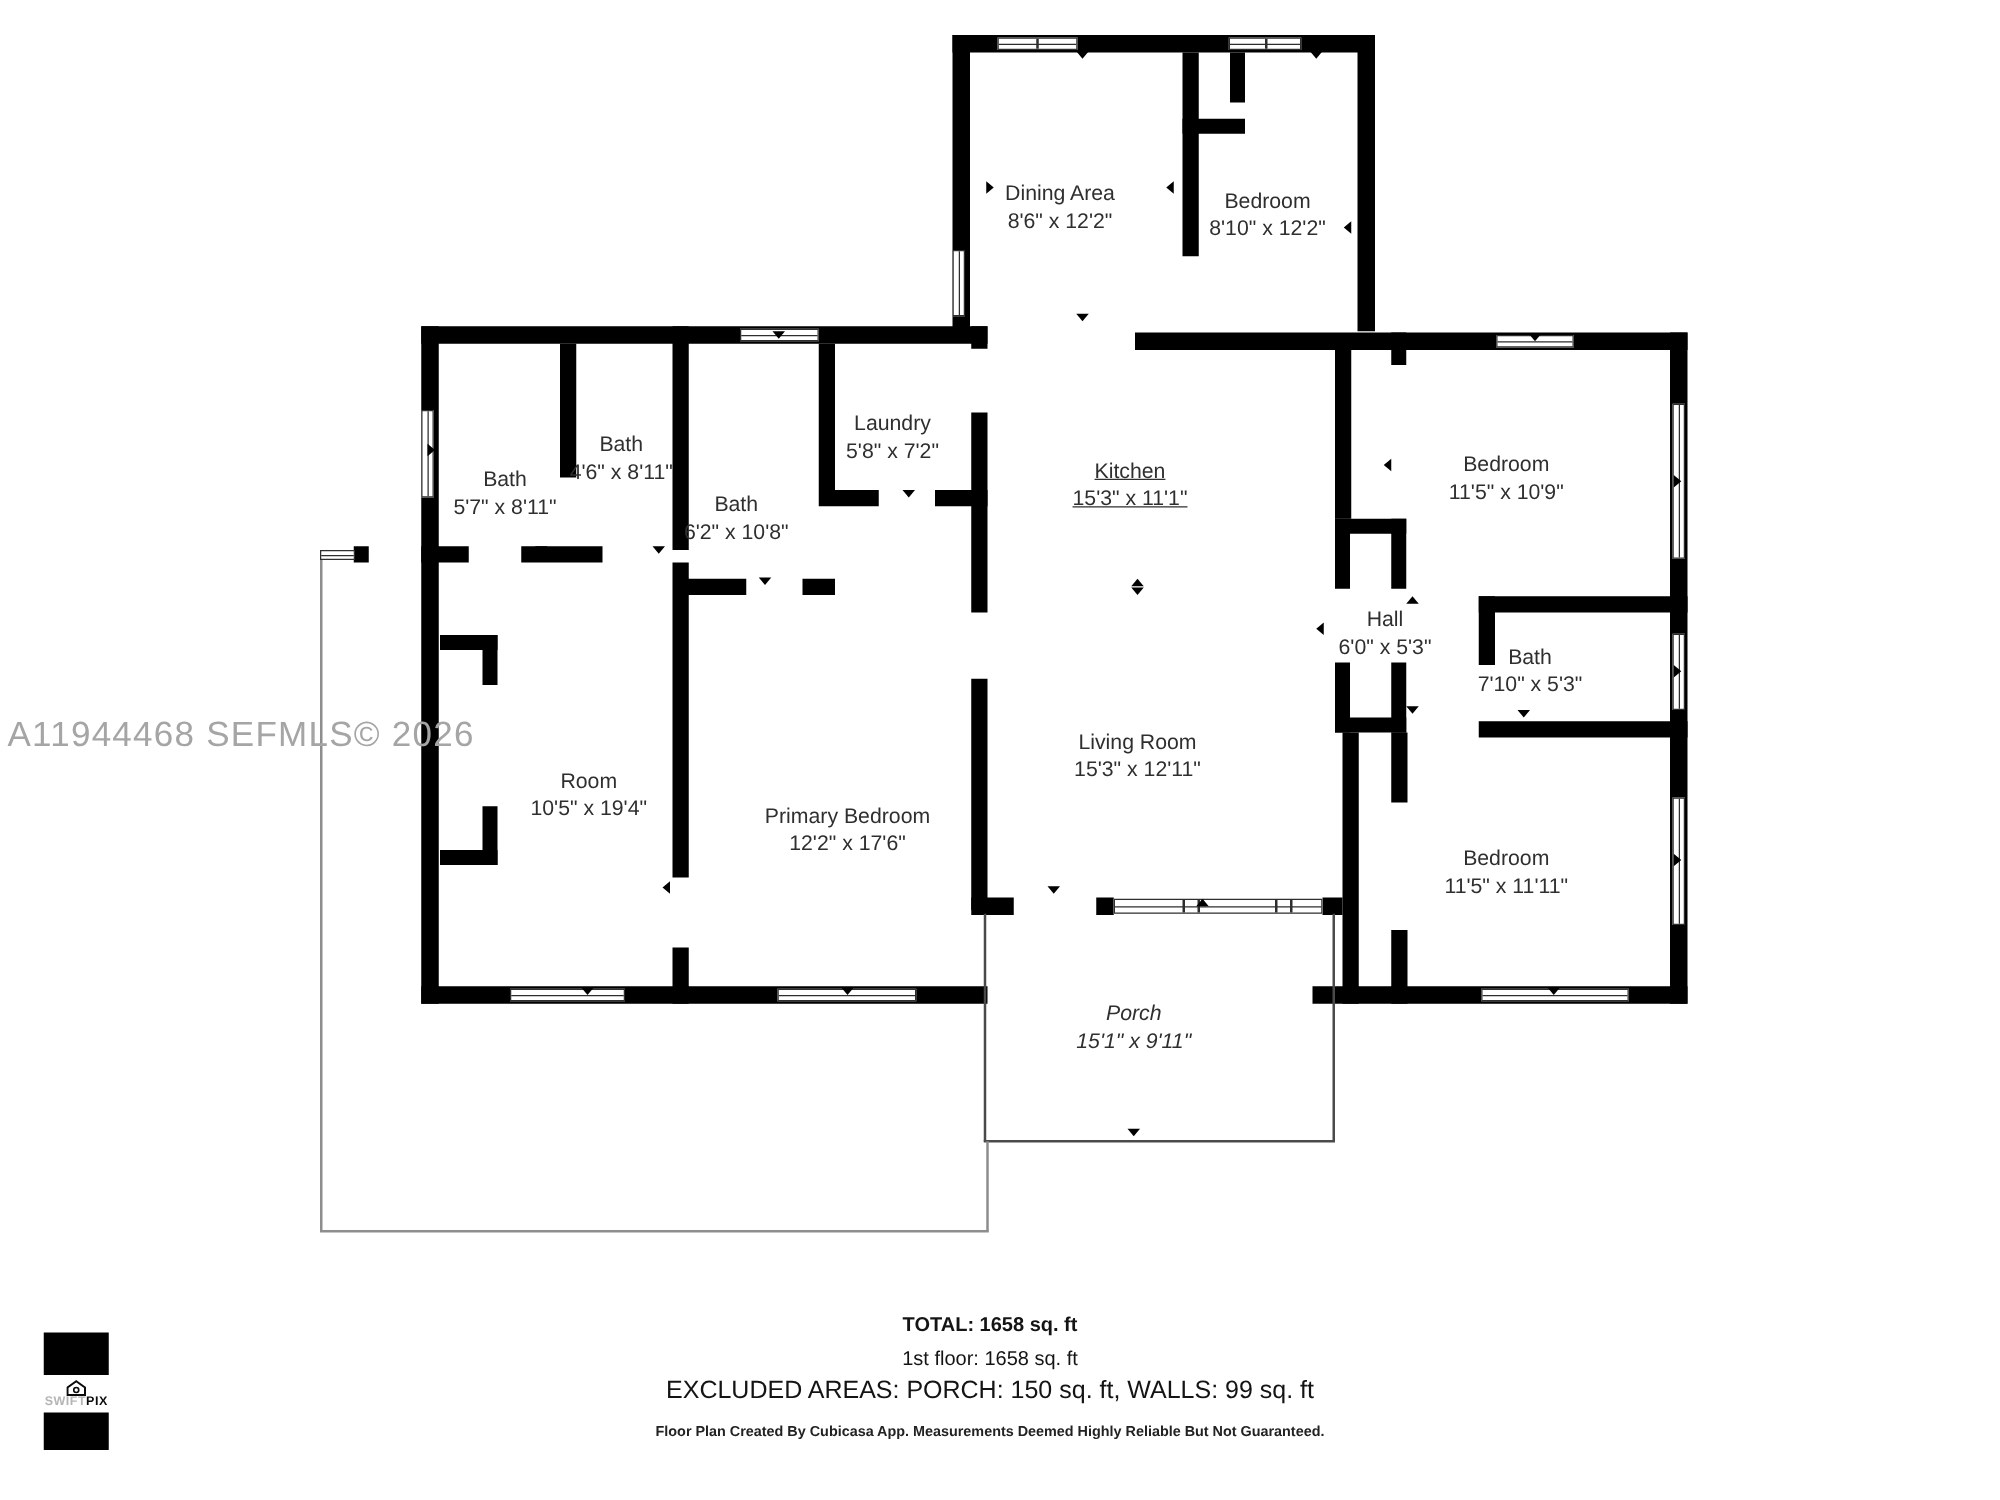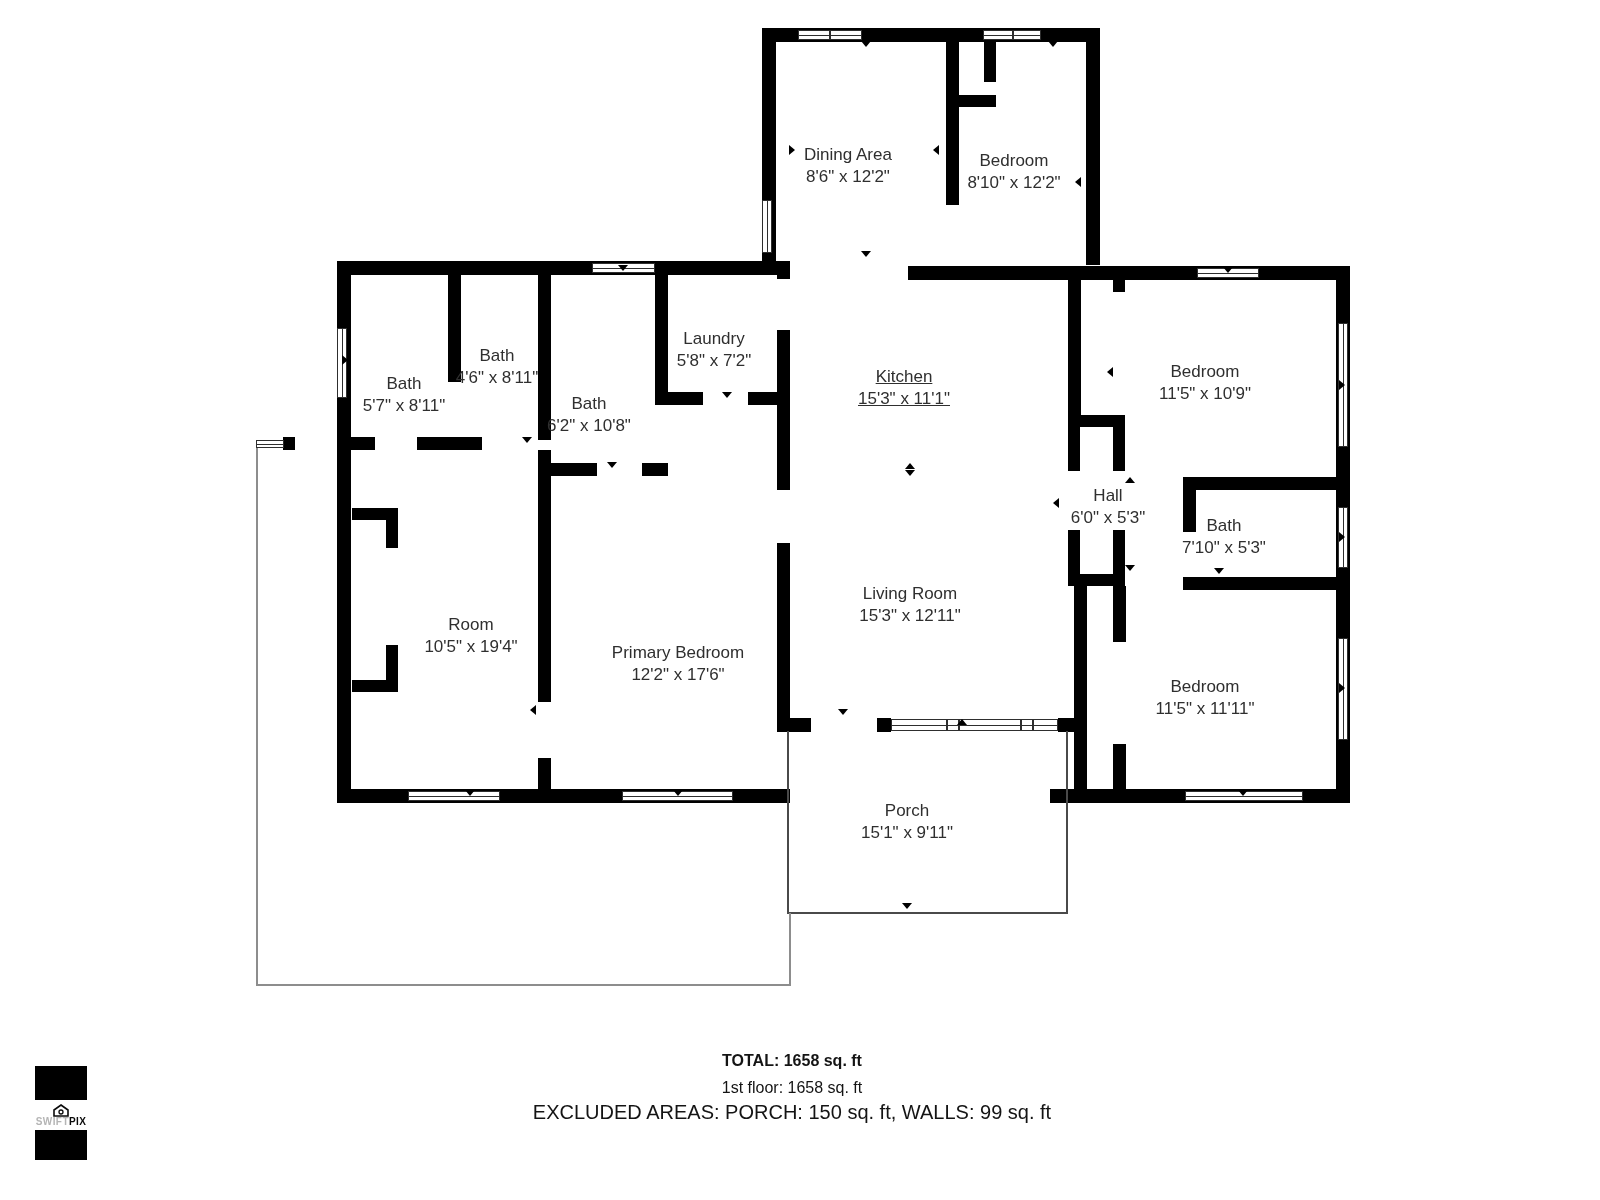--- a/index.html
+++ b/index.html
@@ -33,20 +33,21 @@
   #logo .band{width:52px;height:30px;background:#fff;display:flex;flex-direction:column;
               align-items:center;justify-content:center;}
   #logo .brand{font-size:10px;letter-spacing:.4px;line-height:1;}
   #logo .brand .lt{color:#b5b5b5;font-weight:bold;}
   #logo .brand .bd{color:#0b0b0b;font-weight:bold;}
 </style>
 </head>
 <body>
 
 <div id="canvas">
+  <div id="watermark">A11944468  SEFMLS© 2026</div>
 
   <div id="plan">
       <div class="wall" style="left: 283px; top: 437px; width: 12px; height: 13px;"></div>
       <div class="wall" style="left: 1113px; top: 744px; width: 13px; height: 59px;"></div>
       <div class="wall" style="left: 1113px; top: 586px; width: 13px; height: 56px;"></div>
       <div class="wall" style="left: 1074px; top: 586px; width: 13px; height: 217px;"></div>
       <div class="wall" style="left: 1183px; top: 577px; width: 167px; height: 13px;"></div>
       <div class="wall" style="left: 1183px; top: 477px; width: 13px; height: 55px;"></div>
       <div class="wall" style="left: 1183px; top: 477px; width: 167px; height: 13px;"></div>
       <div class="wall" style="left: 1113px; top: 266px; width: 12px; height: 26px;"></div>
@@ -146,21 +147,21 @@
         <span class="dm">12'2" x 17'6"</span>
       </div>
     <div class="room-label" style="left:910px;top:583px;">
         <span class="nm">Living Room</span>
         <span class="dm">15'3" x 12'11"</span>
       </div>
     <div class="room-label" style="left:1205px;top:676px;">
         <span class="nm">Bedroom</span>
         <span class="dm">11'5" x 11'11"</span>
       </div>
-    <div class="room-label" style="left:907px;top:800px;">
+    <div class="room-label" style="left:907px;top:800px;font-style:italic;">
         <span class="nm">Porch</span>
         <span class="dm">15'1" x 9'11"</span>
       </div>
   <div class="win h" style="left: 798px; top: 30px; width: 64px; height: 10px;"></div>
       <div class="win h" style="left: 983px; top: 30px; width: 58px; height: 10px;"></div>
       <div class="win v" style="left: 762px; top: 200px; width: 10px; height: 53px;"></div>
       <div class="win h" style="left: 592px; top: 263px; width: 63px; height: 10px;"></div>
       <div class="win h" style="left: 1197px; top: 268px; width: 62px; height: 10px;"></div>
       <div class="win v" style="left: 337px; top: 328px; width: 10px; height: 70px;"></div>
       <div class="win h" style="left: 408px; top: 791px; width: 92px; height: 10px;"></div>
@@ -210,20 +211,21 @@
       <div class="mk l" style="left: 1187px; top: 520px;"></div>
       <div class="mk u" style="left: 1275px; top: 479px;"></div>
       <div class="mk d" style="left: 1214px; top: 568px;"></div>
       <div class="mk l" style="left: 530px; top: 705px;"></div>
       <div class="mk l" style="left: 1107px; top: 367px;"></div>
     </div>
 
   <div class="footer-line" id="total-line">TOTAL: 1658 sq. ft</div>
   <div class="footer-line" id="floor-line">1st floor: 1658 sq. ft</div>
   <div class="footer-line" id="excluded-line">EXCLUDED AREAS: PORCH: 150 sq. ft, WALLS: 99 sq. ft</div>
+  <div class="footer-line" id="disclaimer-line">Floor Plan Created By Cubicasa App. Measurements Deemed Highly Reliable But Not Guaranteed.</div>
 
   <div id="logo">
     <div class="blk" style="height:34px;"></div>
     <div class="band">
       <svg width="16" height="13" viewBox="0 0 16 13">
         <path d="M8 1 L15 6 V12 H1 V6 Z" fill="none" stroke="#0b0b0b" stroke-width="1.6"></path>
         <circle cx="8" cy="8" r="2" fill="none" stroke="#0b0b0b" stroke-width="1.3"></circle>
       </svg>
       <div class="brand"><span class="lt">SWIFT</span><span class="bd">PIX</span></div>
     </div>

